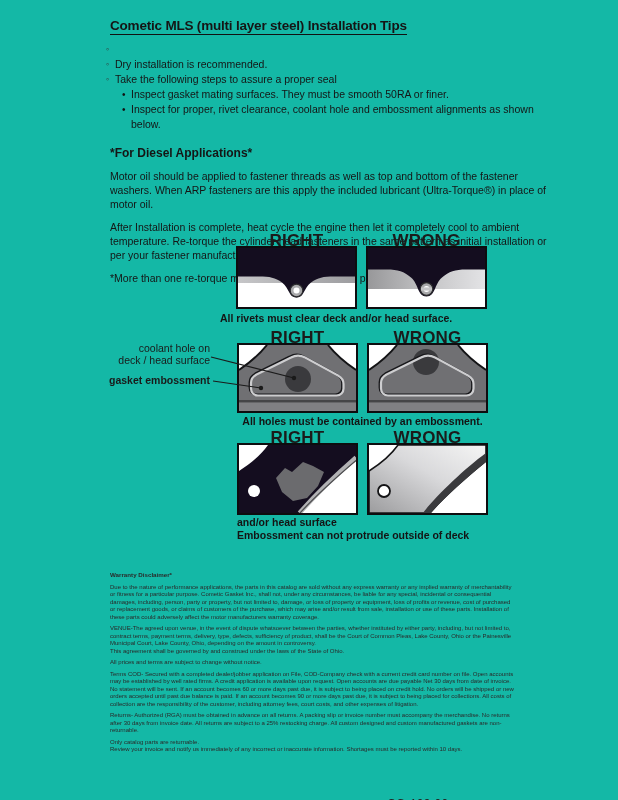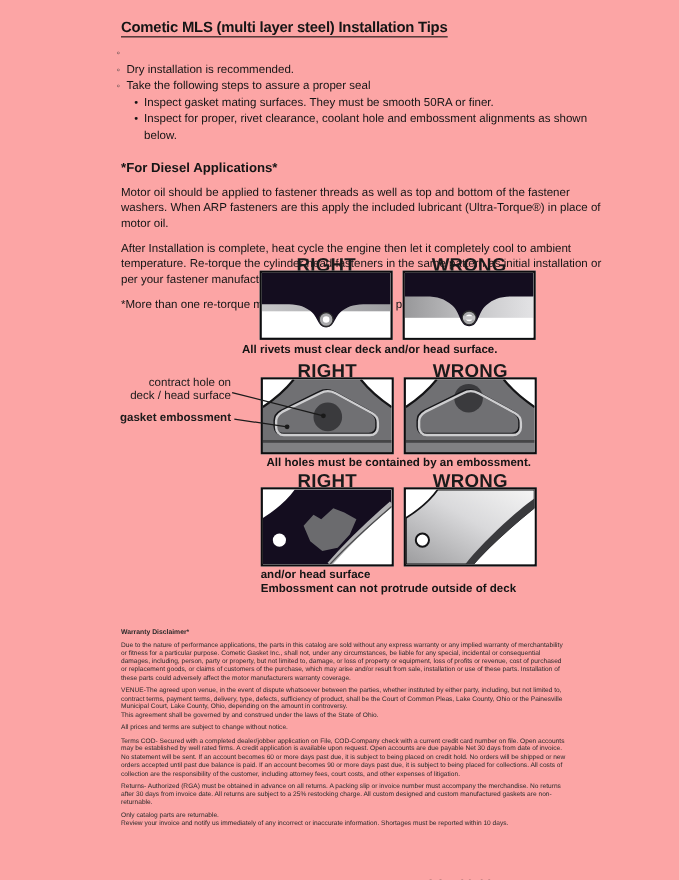--- a/index.html
+++ b/index.html
@@ -1,17 +1,17 @@
 <!DOCTYPE html>
 <html><head>
 <meta charset="utf-8">
 <style>
   html,body{margin:0;padding:0;background:#ffffff;}
   #page{
-    position:relative;width:618px;height:800px;background:#fca5a5;overflow:hidden;
+    position:relative;width:618px;height:800px;background:#14b8a6;overflow:hidden;
     font-family:"Liberation Sans", sans-serif;color:#151515;
   }
   
   .text-top{position:absolute;left:106px;top:16px;width:450px;}
   .doc-title{
     display:inline-block;font-size:13.5px;font-weight:bold;letter-spacing:-0.2px;
     border-bottom:1.6px solid #111;padding-bottom:1px;margin-left:4px;
   }
   .bullets{margin-top:7px;font-size:10.5px;line-height:15px;}
   .b-row{display:flex;}
@@ -115,21 +115,21 @@
       <circle cx="58.5" cy="41" r="6.3" fill="none" stroke="#2b2b2d" stroke-width="1.2"></circle>
     </svg>
   </div>
 
   <div class="dg-caption" style="left:220px;top:312px;">All rivets must clear deck and/or head surface.</div>
 
   <div class="dg-label" style="left:237px;top:328px;">RIGHT</div>
   <div class="dg-label" style="left:367px;top:328px;">WRONG</div>
 
   <div class="annot" style="left:98px;top:343px;width:112px;">
-    <div>contract hole on</div>
+    <div>coolant hole on</div>
     <div>deck / head surface</div>
   </div>
   <div class="annot" style="left:90px;top:375px;width:120px;font-weight:bold;">gasket embossment</div>
 
   <div class="dg-box" style="left:237px;top:343px;height:70px;">
     <svg width="117" height="66" viewBox="0 0 117 66">
       <rect width="117" height="66" fill="#707073"></rect>
       <rect y="55" width="117" height="2.6" fill="#454547"></rect>
       <rect y="57.6" width="117" height="8.4" fill="#808083"></rect>
       <path d="M0,0 H28 C20,10 9,19 0,25 Z" fill="#ffffff"></path>

